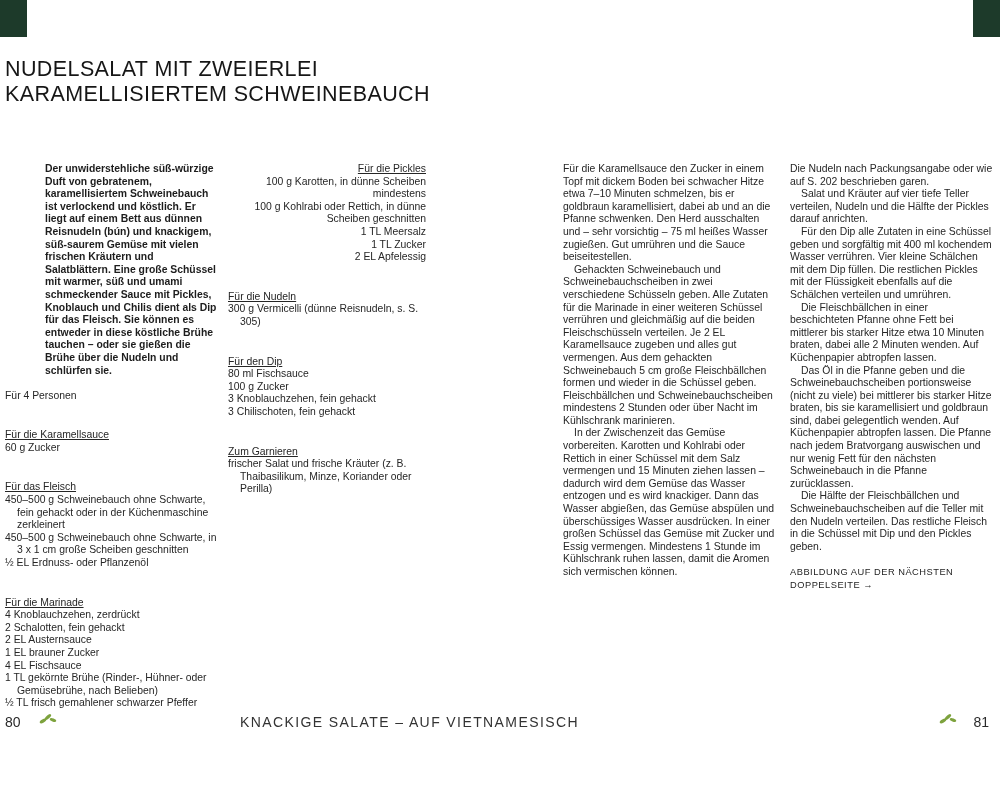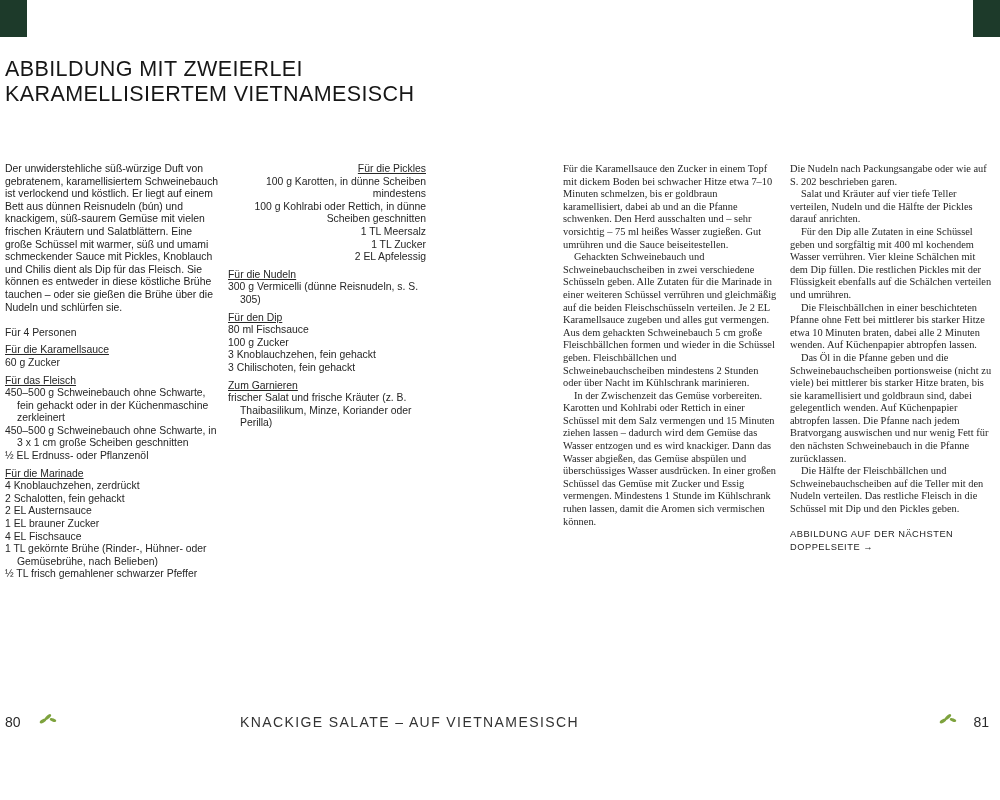--- a/index.html
+++ b/index.html
@@ -15,49 +15,49 @@
   .title-block { position:absolute; left:5px; top:57px; }
   .recipe-title { font-size:21.5px; font-weight:400; letter-spacing:0.4px; line-height:25px; color:#161616; }
   .recipe-subtitle { margin-top:9px; font-size:8.5px; letter-spacing:1.3px; color:#3c3c3c; }
 
   .col { position:absolute; top:163px; font-size:10.4px; line-height:12.6px; color:#262626; }
   .col1 { left:5px;   width:214px; }
   .col2 { left:228px; width:198px; }
   .col3 { left:563px; width:214px; }
   .col4 { left:790px; width:203px; }
 
-  .intro { font-weight:normal; color:#1d1d1d; }
+  .intro { font-weight:bold; color:#1d1d1d;margin-left:40px; }
   .servings { margin-top:12.6px; }
-  .section { margin-top:5px; }
+  .section { margin-top:27px; }
   .section-title { text-decoration:underline; text-underline-offset:1px; }
   .ing { padding-left:12px; text-indent:-12px; }
 
-  .para { text-align:left;font-family:Liberation Serif, serif; }
+  .para { text-align:left; }
   .para.indent { text-indent:11px; }
 
   .fig-note { margin-top:12.6px; font-size:9.3px; letter-spacing:0.5px; color:#1d1d1d; }
 
   .footer-item { position:absolute; top:714px; font-size:14px; color:#2a2a2a; }
   .pagenum-left { left:5px; }
   .pagenum-right { right:11px; }
   .chapter { left:240px; font-size:14px; letter-spacing:1.4px; color:#333; }
   .leaf { position:absolute; top:712px; width:20px; height:14px; }
   .leaf-left { left:38px; }
   .leaf-right { left:938px; }
 </style>
 </head>
 <body>
 
 <div class="corner-bar left"></div>
 <div class="corner-bar right"></div>
 
 <div class="title-block">
   <div class="recipe-title">
-    <div>ABBILDUNG MIT ZWEIERLEI</div>
-    <div>KARAMELLISIERTEM VIETNAMESISCH</div>
+    <div>NUDELSALAT MIT ZWEIERLEI</div>
+    <div>KARAMELLISIERTEM SCHWEINEBAUCH</div>
   </div>
 </div>
 
 <div class="col col1">
   <p class="intro">Der unwiderstehliche süß-würzige Duft von gebratenem, karamellisiertem Schweinebauch ist verlockend und köstlich. Er liegt auf einem Bett aus dünnen Reisnudeln (bún) und knackigem, süß-saurem Gemüse mit vielen frischen Kräutern und Salatblättern. Eine große Schüssel mit warmer, süß und umami schmeckender Sauce mit Pickles, Knoblauch und Chilis dient als Dip für das Fleisch. Sie können es entweder in diese köstliche Brühe tauchen – oder sie gießen die Brühe über die Nudeln und schlürfen sie.</p>
   <p class="servings">Für 4 Personen</p>
 
   <div class="section">
     <div class="section-title">Für die Karamellsauce</div>
     <div class="ing">60 g Zucker</div>

